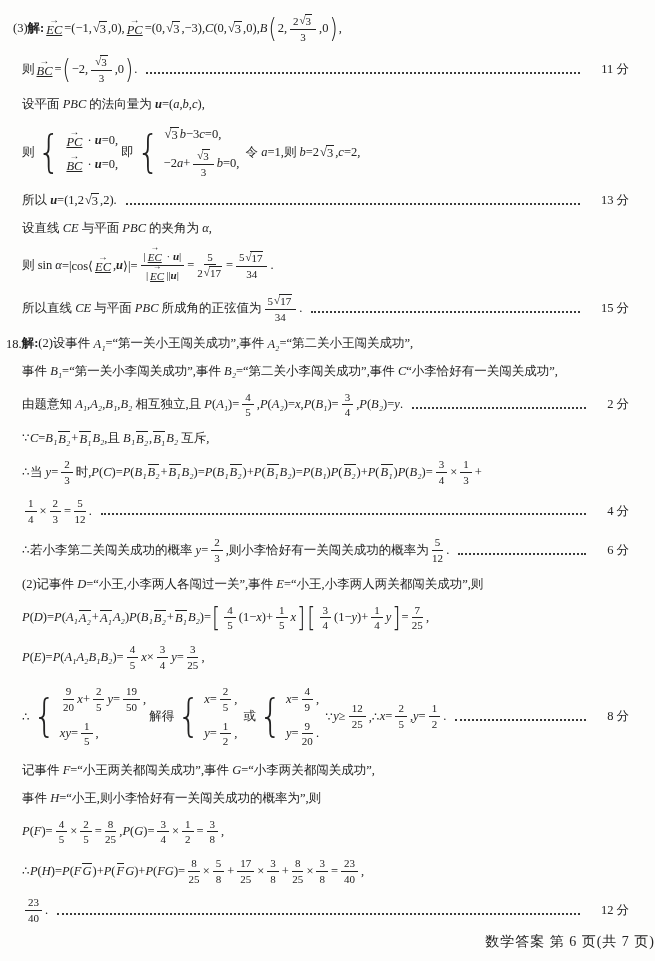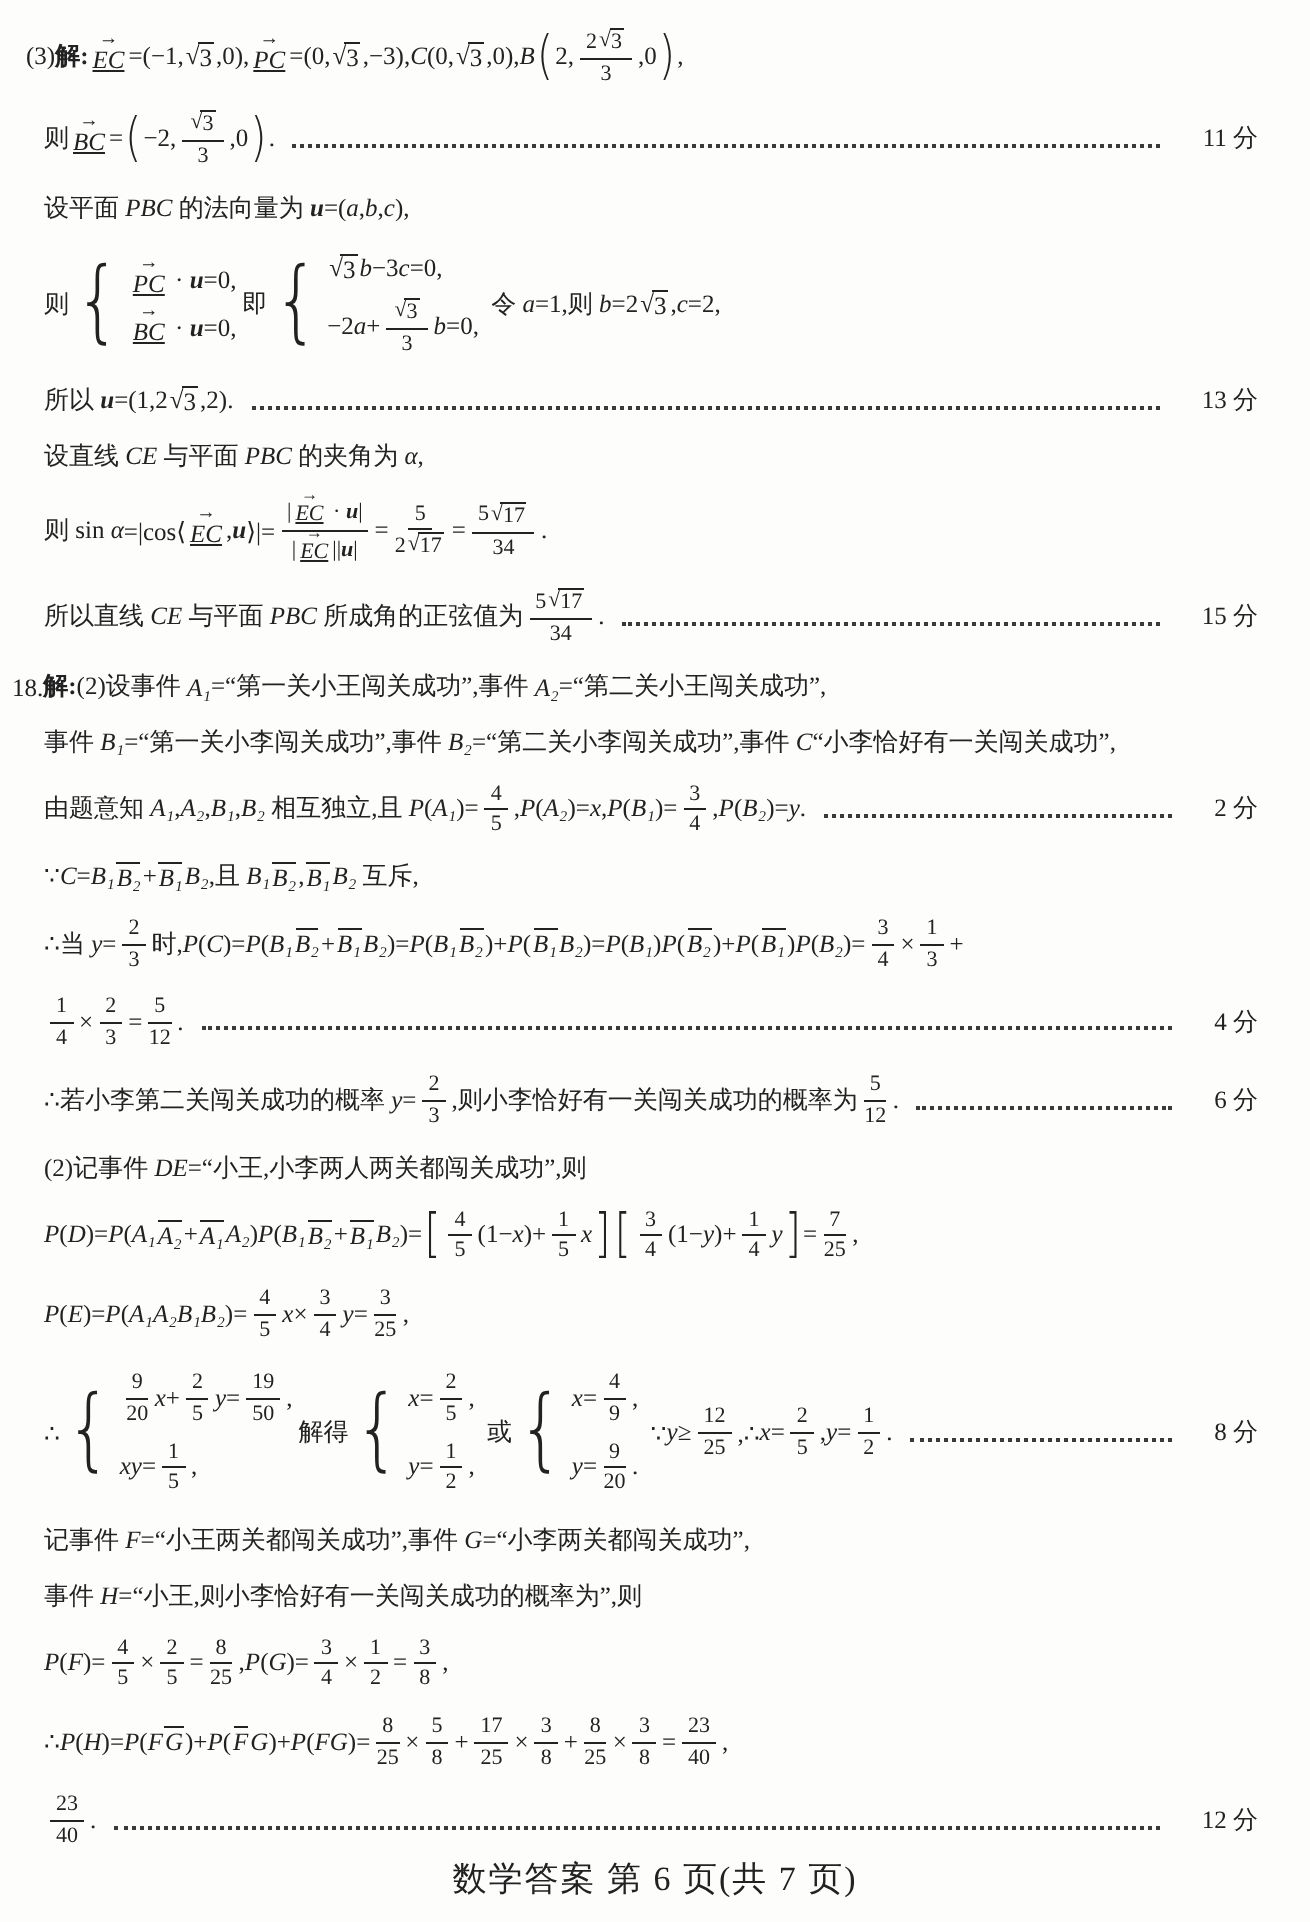--- a/index.html
+++ b/index.html
@@ -59,21 +59,21 @@
   .crows{display:inline-flex;flex-direction:column;}
   .crow{display:inline-flex;align-items:center;margin:3px 0;white-space:nowrap;}
   .leader{
     flex:1 1 auto;min-width:14px;height:0;
     border-bottom:2px dotted #3a3a3a;
     margin:0 7px 0 9px;transform:translateY(3px);
   }
   .score{white-space:nowrap;margin-left:14px;}
   .footer{
     position:absolute;left:0;bottom:10px;width:100%;
-    text-align:center;font-size:17px;letter-spacing:1px;
+    text-align:right;font-size:14px;letter-spacing:1px;
   }
 </style>
 </head>
 <body>
 
 <div class="page" style="background: rgb(253, 253, 252); color: rgb(34, 34, 34);">
   <div class="content">
       <div class="line ind2">
         <span class="tx">(3)</span>
         <span class="tx bold">解:</span>
@@ -522,20 +522,21 @@
             <span class="tx">12</span>
           </span>
         </span>
         <span class="tx">.</span>
         <span class="leader"></span>
         <span class="score">6 分</span>
       </div>
       <div class="line ind1">
         <span class="tx">(2)记事件 </span>
         <span class="it">D</span>
+        <span class="tx">=“小王,小李两人各闯过一关”,事件 </span>
         <span class="it">E</span>
         <span class="tx">=“小王,小李两人两关都闯关成功”,则</span>
       </div>
       <div class="line ind1">
         <span class="it">P</span>
         <span class="tx">(</span>
         <span class="it">D</span>
         <span class="tx">)=</span>
         <span class="it">P</span>
         <span class="tx">(</span>

